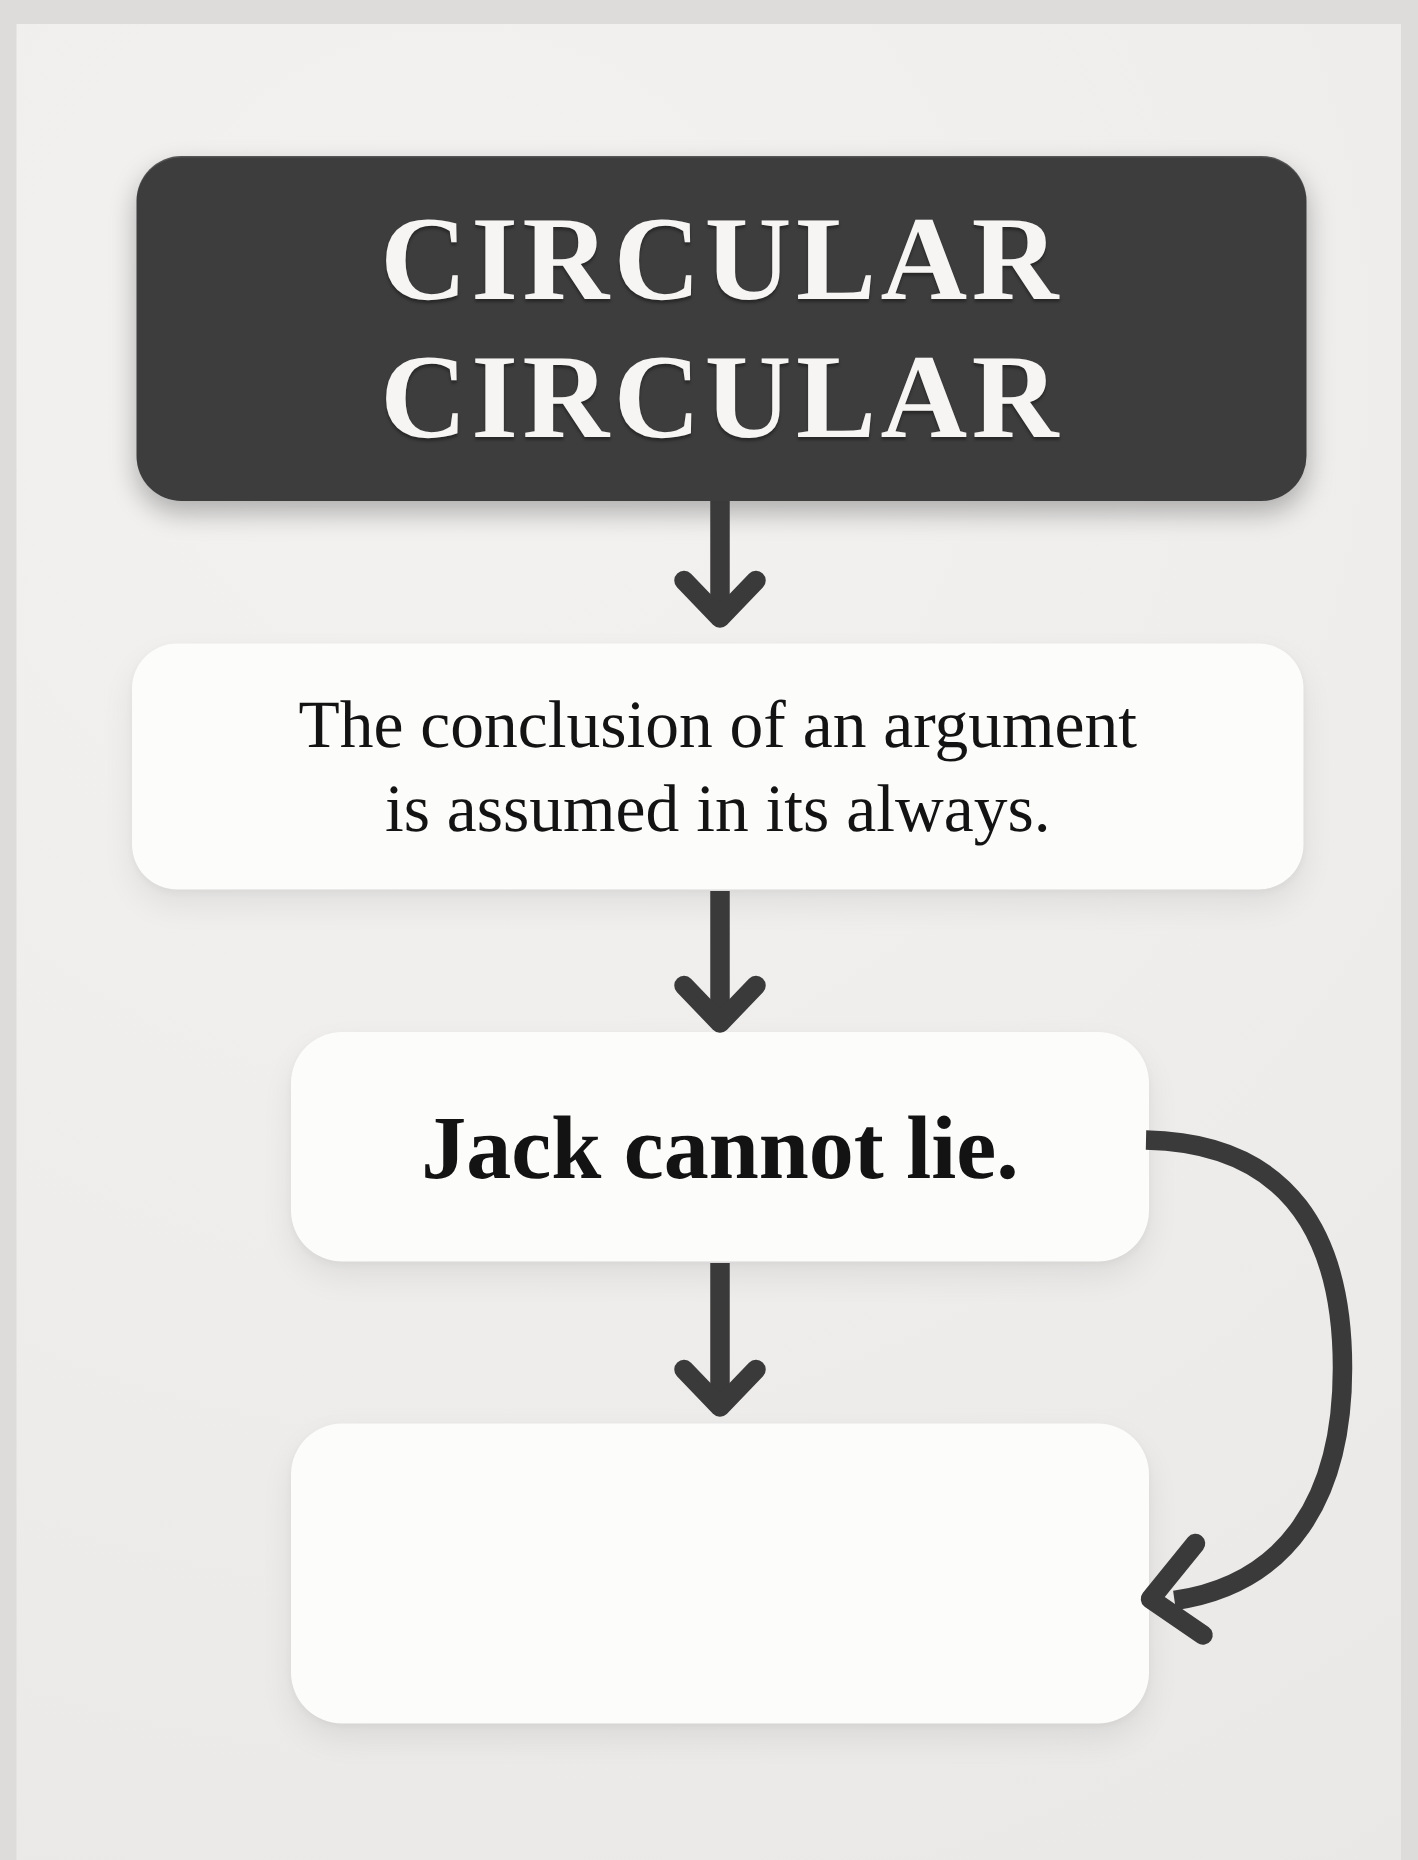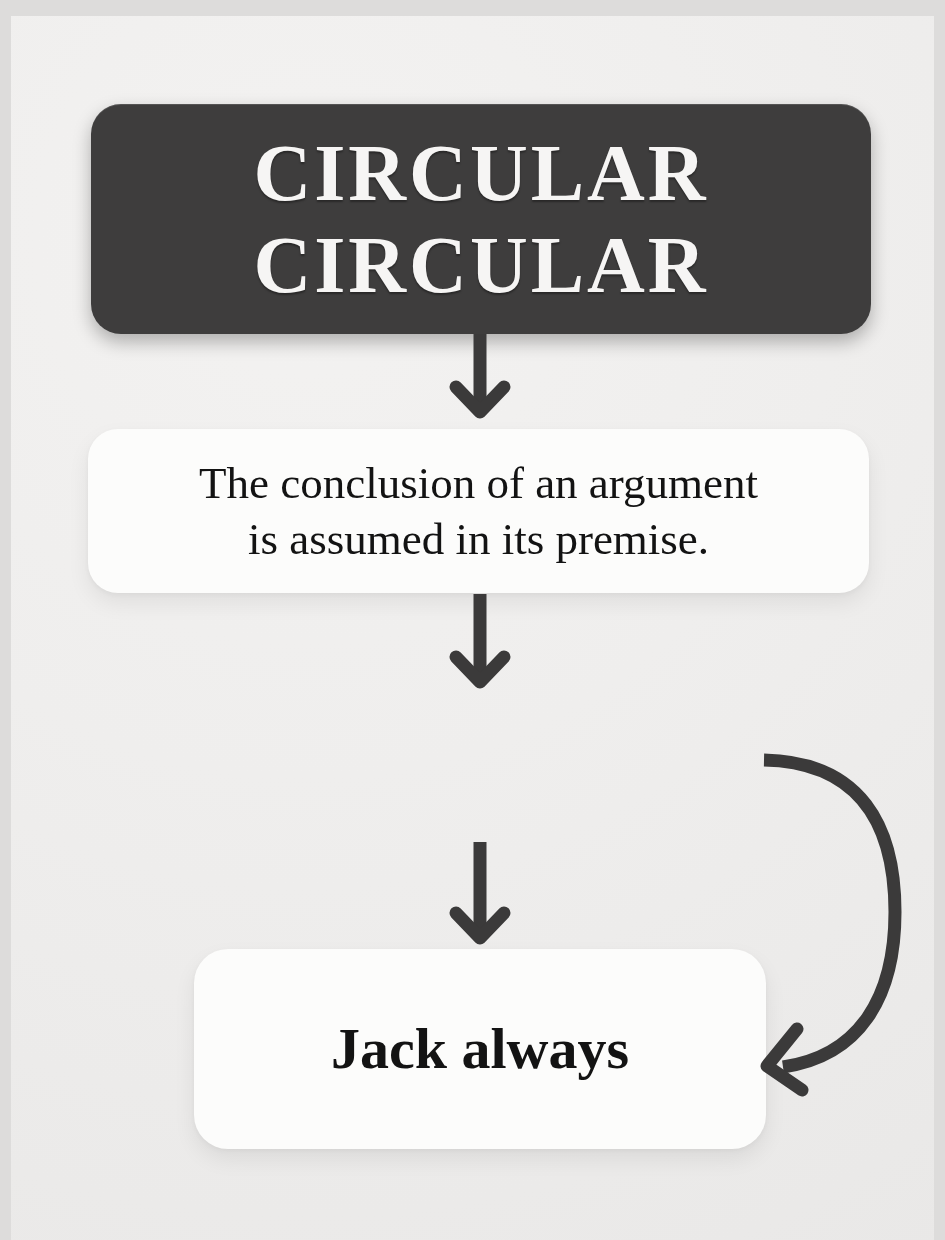--- a/index.html
+++ b/index.html
@@ -76,26 +76,28 @@
 
 <div class="canvas">
 
   <div class="box title-box">
     <div class="title-line">CIRCULAR</div>
     <div class="title-line">CIRCULAR</div>
   </div>
 
   <div class="box card definition-box">
     <div class="definition-line">The conclusion of an argument</div>
-    <div class="definition-line">is assumed in its premise.</div>
+    <div class="definition-line">is assumed in its always.</div>
   </div>
 
+  <div class="box card premise-box">
+    <div class="premise-line">Jack cannot lie.</div>
+  </div>
 
   <div class="box card conclusion-box">
-    <div class="conclusion-line">Jack always</div>
   </div>
 
   <svg class="arrow-layer" viewBox="0 0 945 1240" xmlns="http://www.w3.org/2000/svg">
     <g stroke="#3b3a3a" stroke-width="13" fill="none" stroke-linecap="round" stroke-linejoin="round">
 
       <g>
         <path d="M469 318 L469 388" stroke-linecap="butt"></path>
         <path d="M445 371 L469 396 L493 371"></path>
       </g>
 

